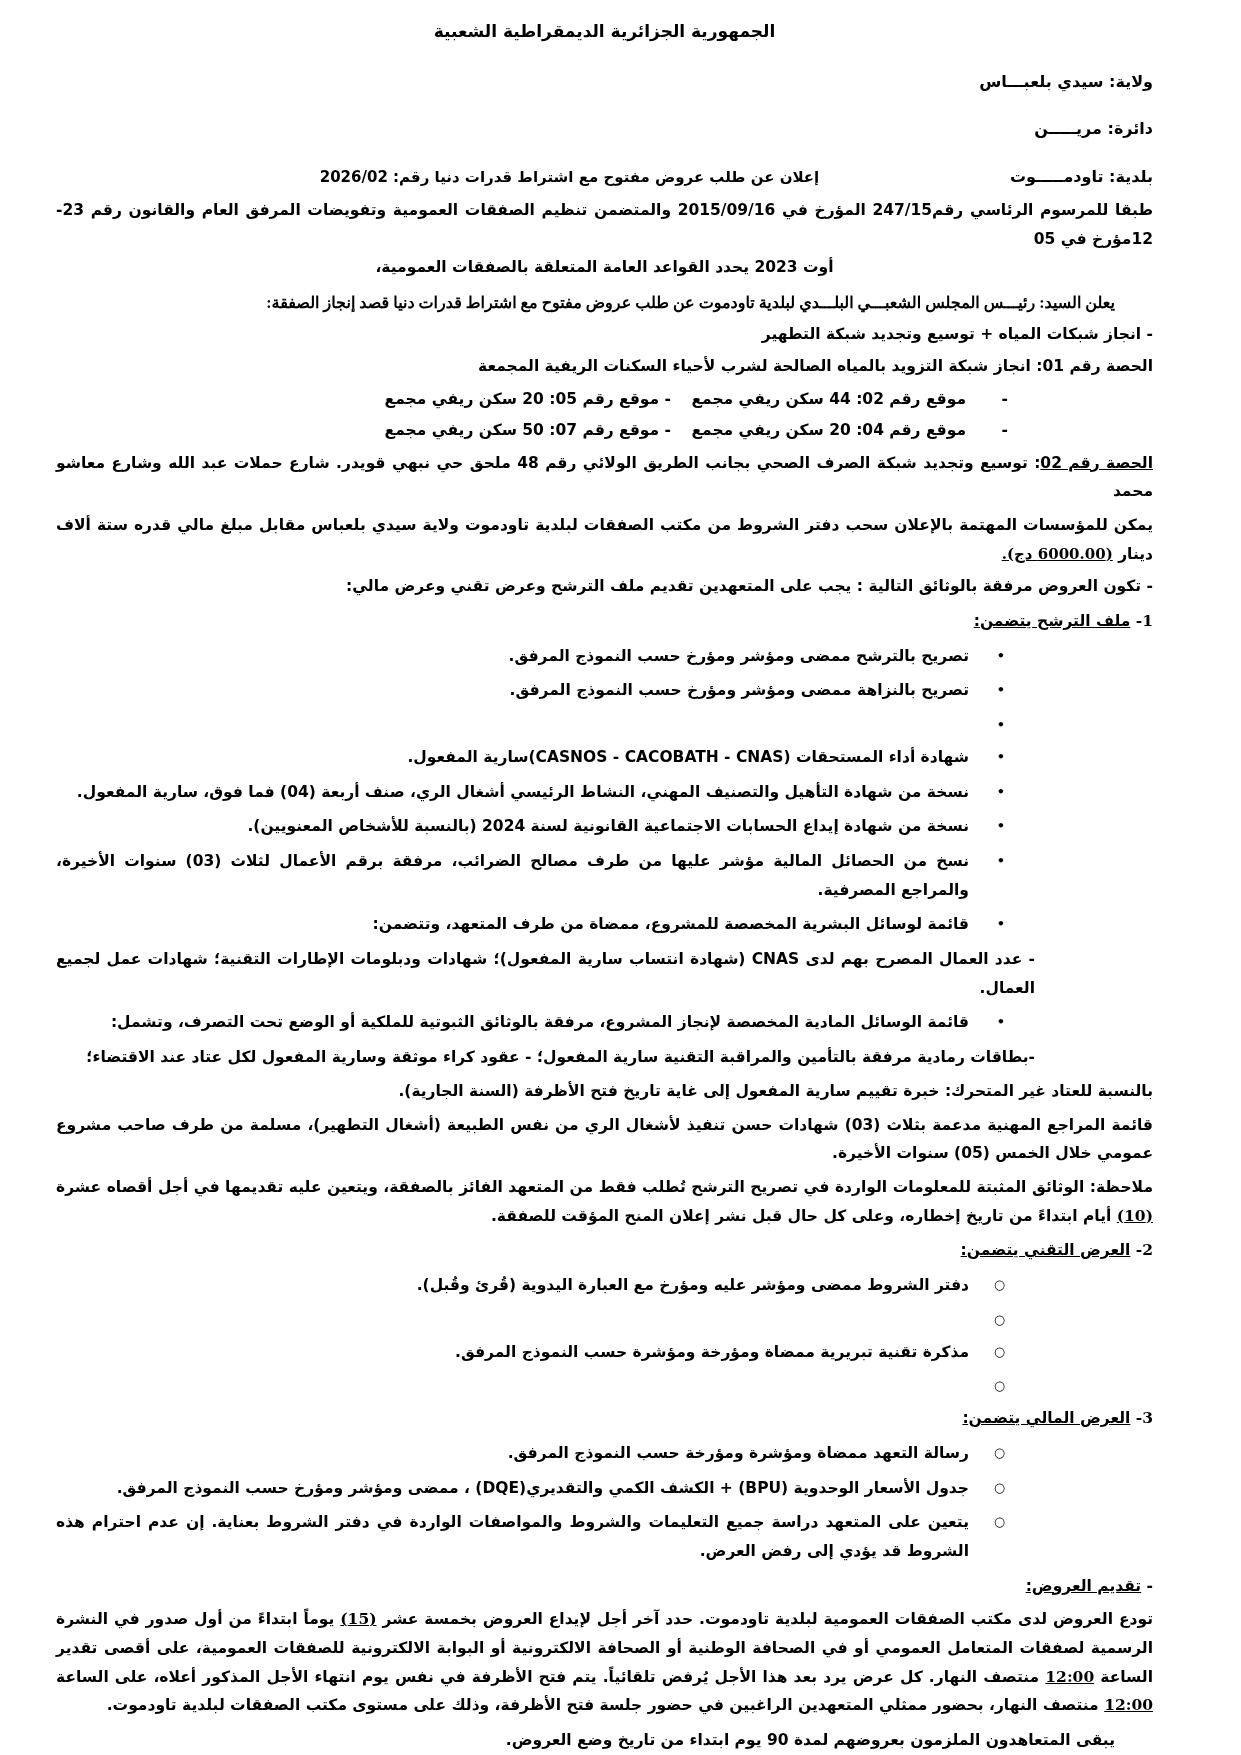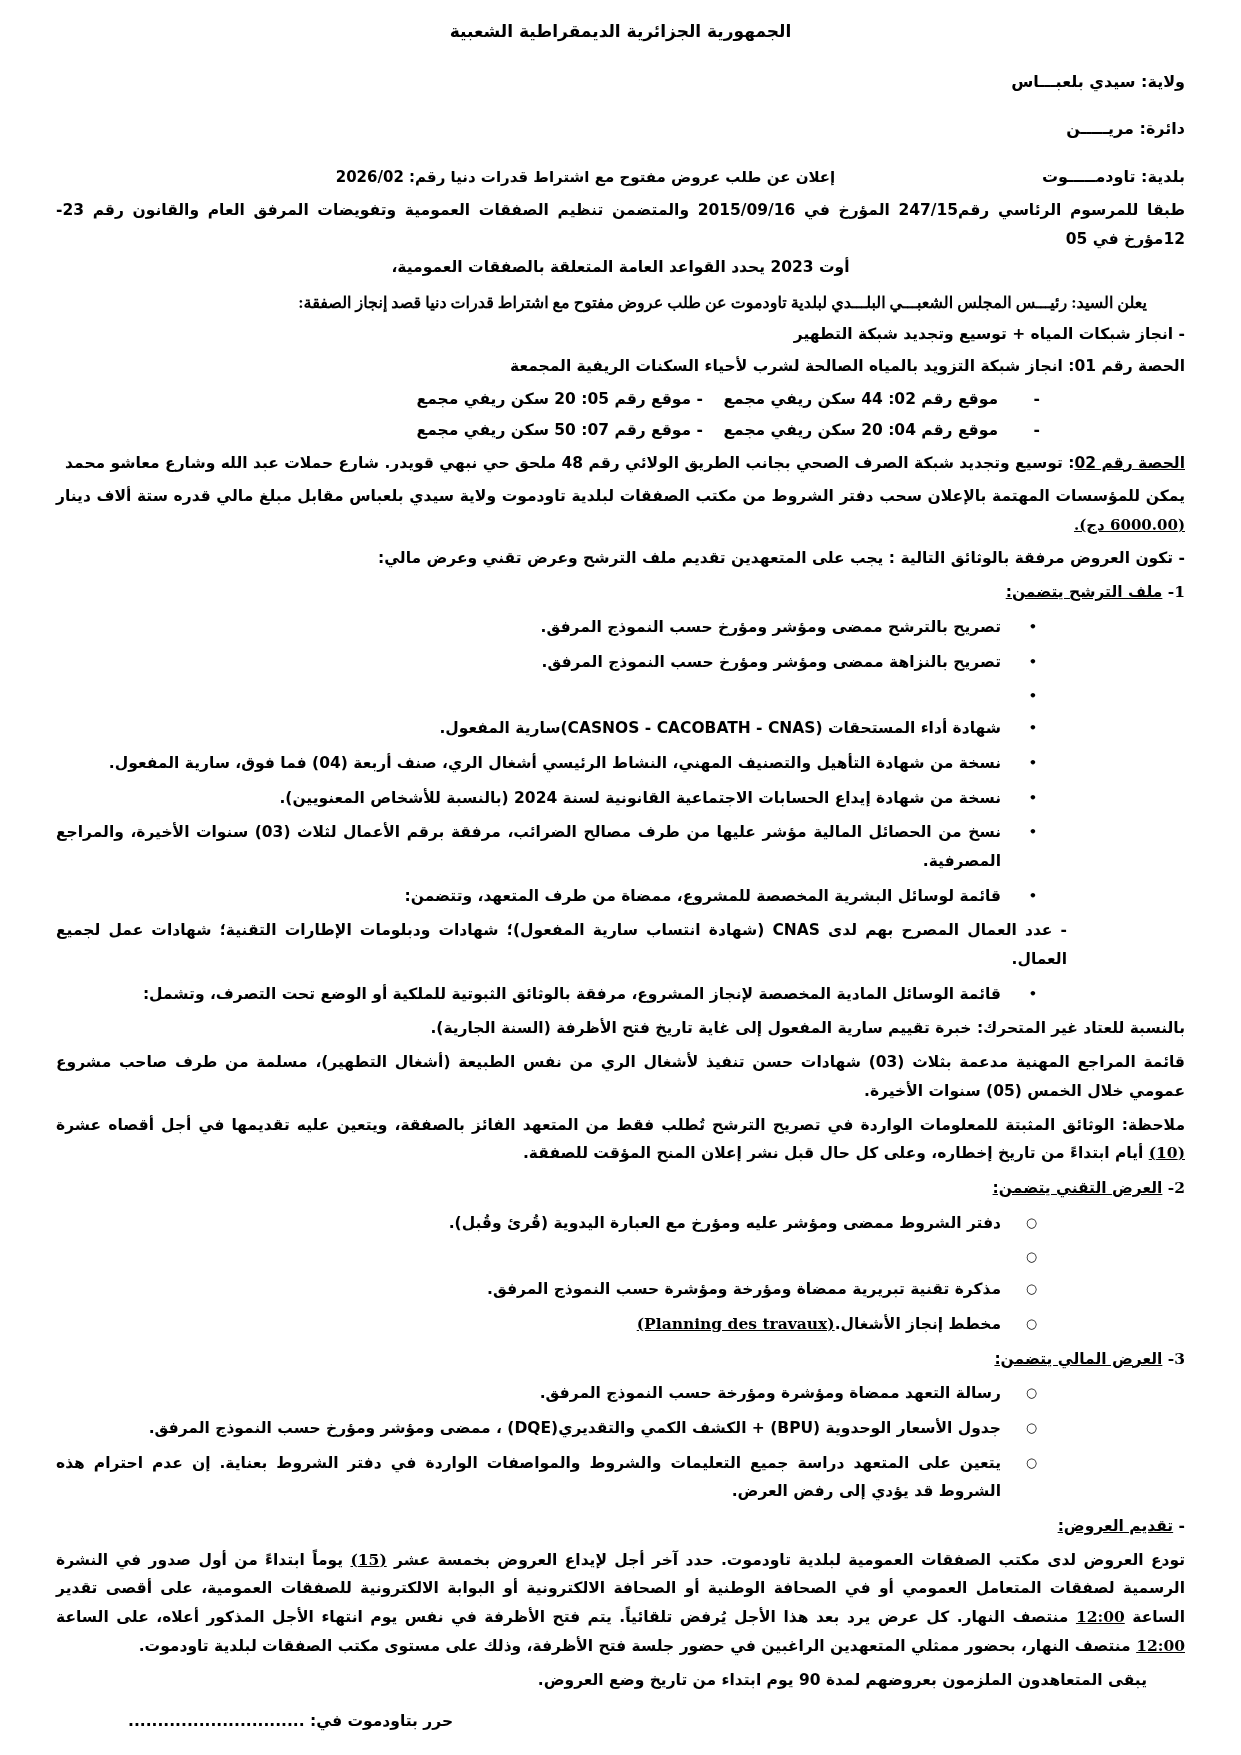--- a/index.html
+++ b/index.html
@@ -1,21 +1,21 @@
 <!DOCTYPE html>
 <html lang="ar" dir="rtl"><head>
 <meta charset="utf-8">
 <style>
   html,body{margin:0;padding:0;background:#ffffff;}
   .page{
     position:relative;
     width:1241px;height:1755px;
     margin:0 auto;
     box-sizing:border-box;
-    padding:16px 56px 8px 56px;
+    padding:16px 88px 8px 56px;
     background:#ffffff;
     color:#000;
     direction:rtl;
     font-family:"DejaVu Sans",sans-serif;
     font-weight:700;
     font-size:15.5px;
     line-height:1.85;
     overflow:hidden;
   }
   .republic{text-align:center;font-size:17px;margin-bottom:6px;}
@@ -129,20 +129,21 @@
   <div class="li">
     <span class="mk">•</span>
     <span>قائمة لوسائل البشرية المخصصة للمشروع، ممضاة من طرف المتعهد، وتتضمن:</span>
   </div>
   <div class="sub">- عدد العمال المصرح بهم لدى CNAS (شهادة انتساب سارية المفعول)؛ شهادات ودبلومات الإطارات التقنية؛ شهادات عمل لجميع العمال.</div>
 
   <div class="li">
     <span class="mk">•</span>
     <span>قائمة الوسائل المادية المخصصة لإنجاز المشروع، مرفقة بالوثائق الثبوتية للملكية أو الوضع تحت التصرف، وتشمل:</span>
   </div>
+  <div class="sub">-بطاقات رمادية مرفقة بالتأمين والمراقبة التقنية سارية المفعول؛ - عقود كراء موثقة وسارية المفعول لكل عتاد عند الاقتضاء؛</div>
 
   <div class="para">بالنسبة للعتاد غير المتحرك: خبرة تقييم سارية المفعول إلى غاية تاريخ فتح الأظرفة (السنة الجارية).</div>
 
   <div class="para">قائمة المراجع المهنية مدعمة بثلاث (03) شهادات حسن تنفيذ لأشغال الري من نفس الطبيعة (أشغال التطهير)، مسلمة من طرف صاحب مشروع عمومي خلال الخمس (05) سنوات الأخيرة.</div>
 
   <div class="para">
     <span>ملاحظة: الوثائق المثبتة للمعلومات الواردة في تصريح الترشح تُطلب فقط من المتعهد الفائز بالصفقة، ويتعين عليه تقديمها في أجل أقصاه عشرة </span><span class="num-u">(10)</span><span> أيام ابتداءً من تاريخ إخطاره، وعلى كل حال قبل نشر إعلان المنح المؤقت للصفقة.</span>
   </div>
 
   <div class="sec-head">
@@ -155,21 +156,20 @@
   </div>
   <div class="li">
     <span class="mk">○</span>
   </div>
   <div class="li">
     <span class="mk">○</span>
     <span>مذكرة تقنية تبريرية ممضاة ومؤرخة ومؤشرة حسب النموذج المرفق.</span>
   </div>
   <div class="li">
     <span class="mk">○</span>
-    <span><span>مخطط إنجاز الأشغال.</span><span class="lat u">(Planning des travaux)</span></span>
   </div>
 
   <div class="sec-head">
     <span class="sn">3-</span> <span class="u">العرض المالي يتضمن:</span>
   </div>
 
   <div class="li">
     <span class="mk">○</span>
     <span>رسالة التعهد ممضاة ومؤشرة ومؤرخة حسب النموذج المرفق.</span>
   </div>

